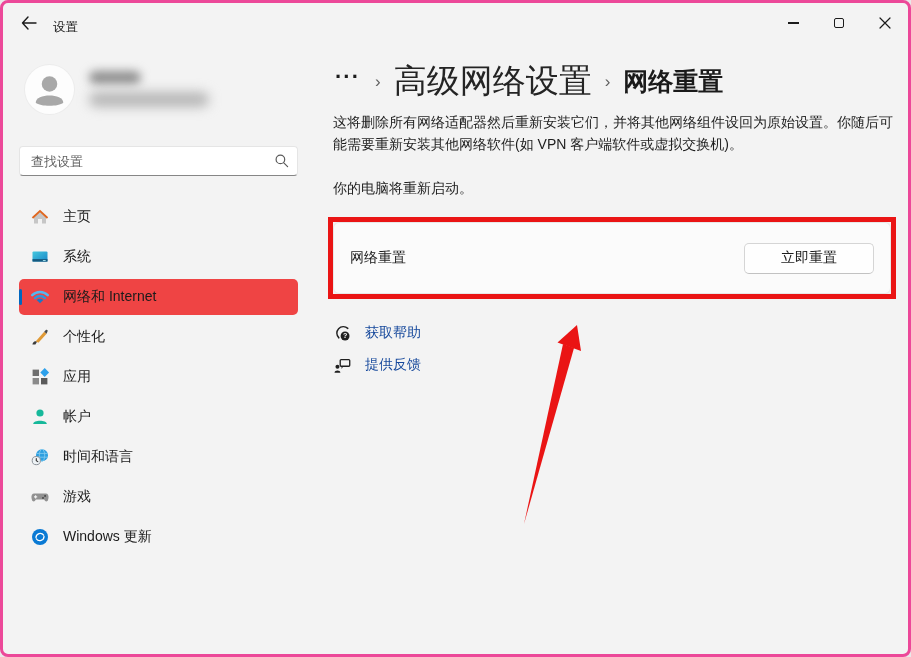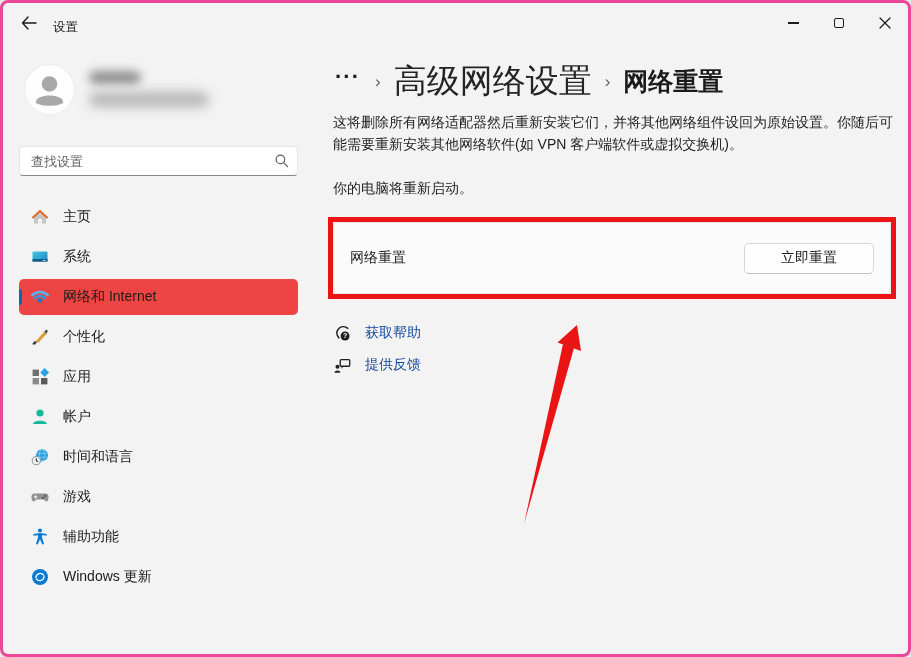--- a/index.html
+++ b/index.html
@@ -197,29 +197,20 @@
           <svg viewBox="0 0 20 20" width="20" height="20">
             <path d="M4.2 6.5 H15.8 C17.8 6.5 18.9 8.4 18.5 10.9 L18 13.1 C17.6 14.8 15.8 15 15 13.8 L14.1 12.5 H5.9 L5 13.8 C4.2 15 2.4 14.8 2 13.1 L1.5 10.9 C1.1 8.4 2.2 6.5 4.2 6.5 Z" fill="#919191"></path>
             <path d="M5.6 8.3 V11.5 M4 9.9 H7.2" stroke="#f2f2f2" stroke-width="1.1"></path>
             <circle cx="13" cy="10.9" r="0.95" fill="#3e3e3e"></circle>
             <circle cx="15.1" cy="8.9" r="0.95" fill="#3e3e3e"></circle>
           </svg>
         </span>
         <span class="nav-label">游戏</span>
       </div>
 
-      <div class="nav-item">
-        <span class="nav-icon">
-          <svg viewBox="0 0 20 20" width="20" height="20">
-            <circle cx="10" cy="3.5" r="2.1" fill="#0a7ad4"></circle>
-            <path d="M10 6.1 C12 6.1 14.6 6.9 16.6 6.9 L16.6 8.7 C14.9 8.7 12.9 8.3 12.1 8.3 L12.1 10.9 L14.1 16.9 L12.2 17.6 L10 12.3 L7.8 17.6 L5.9 16.9 L7.9 10.9 L7.9 8.3 C7.1 8.3 5.1 8.7 3.4 8.7 L3.4 6.9 C5.4 6.9 8 6.1 10 6.1 Z" fill="#0a7ad4"></path>
-          </svg>
-        </span>
-        <span class="nav-label">辅助功能</span>
-      </div>
 
 
       <div class="nav-item">
         <span class="nav-icon">
           <svg viewBox="0 0 20 20" width="20" height="20">
             <circle cx="10" cy="10" r="8" fill="#0a7ad4"></circle>
             <path d="M6 10.5 A4.2 4.2 0 0 1 13.6 8.1 M14 9.5 A4.2 4.2 0 0 1 6.4 11.9" stroke="#ffffff" stroke-width="1.3" fill="none" stroke-linecap="round"></path>
           </svg>
         </span>
         <span class="nav-label">Windows 更新</span>

